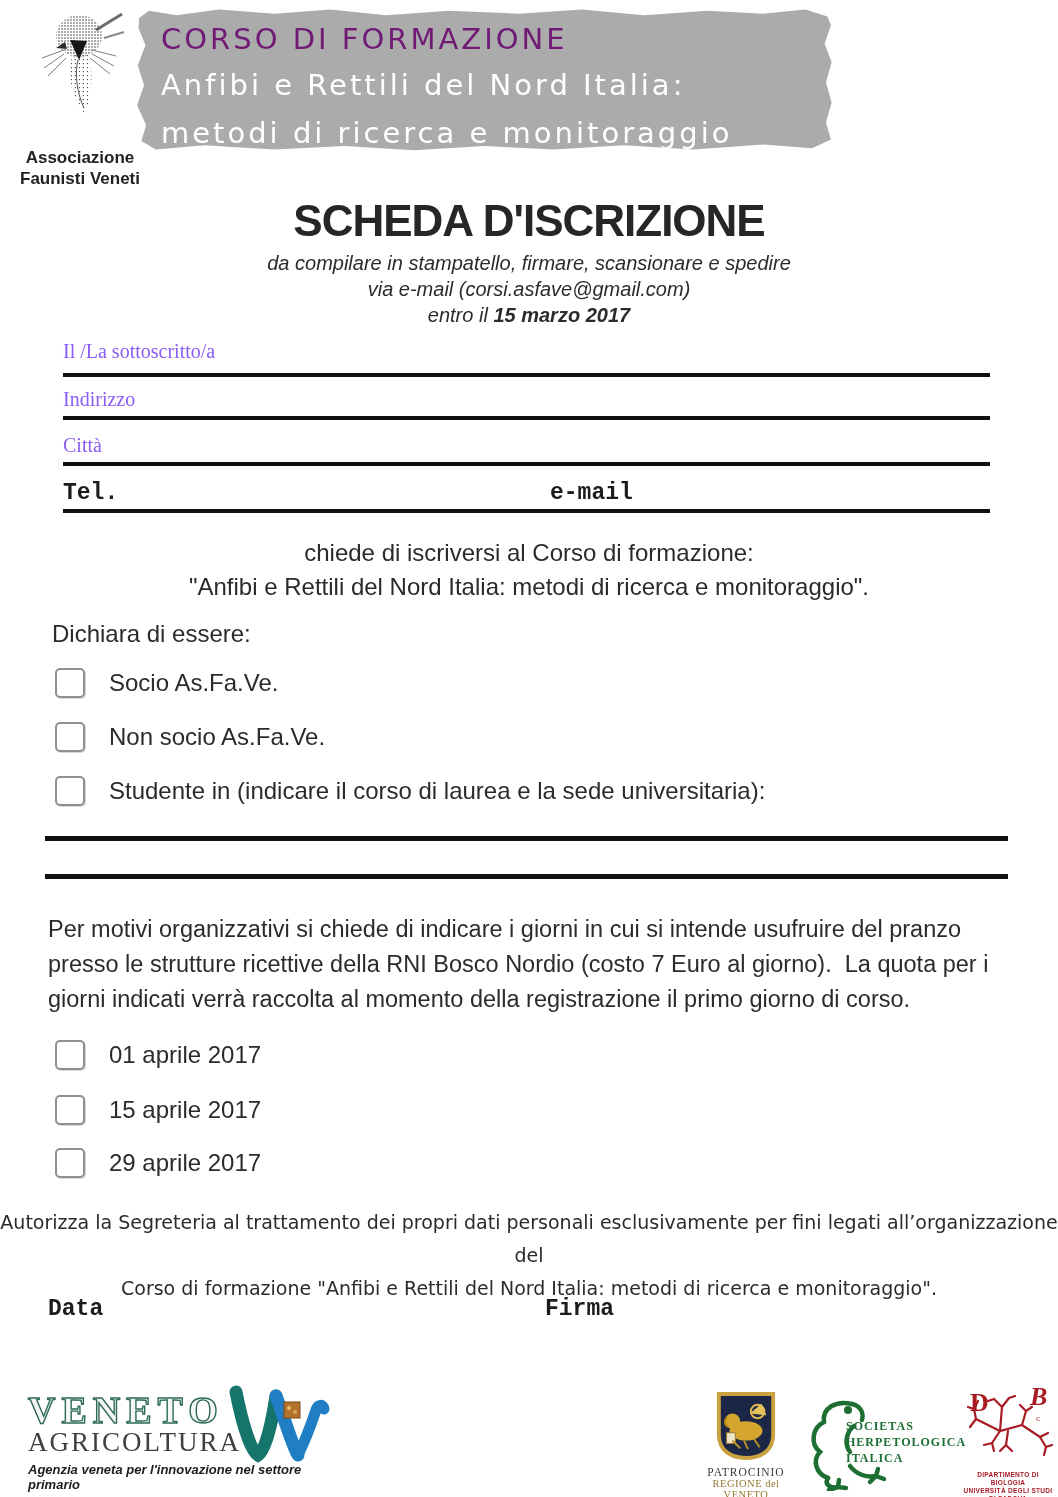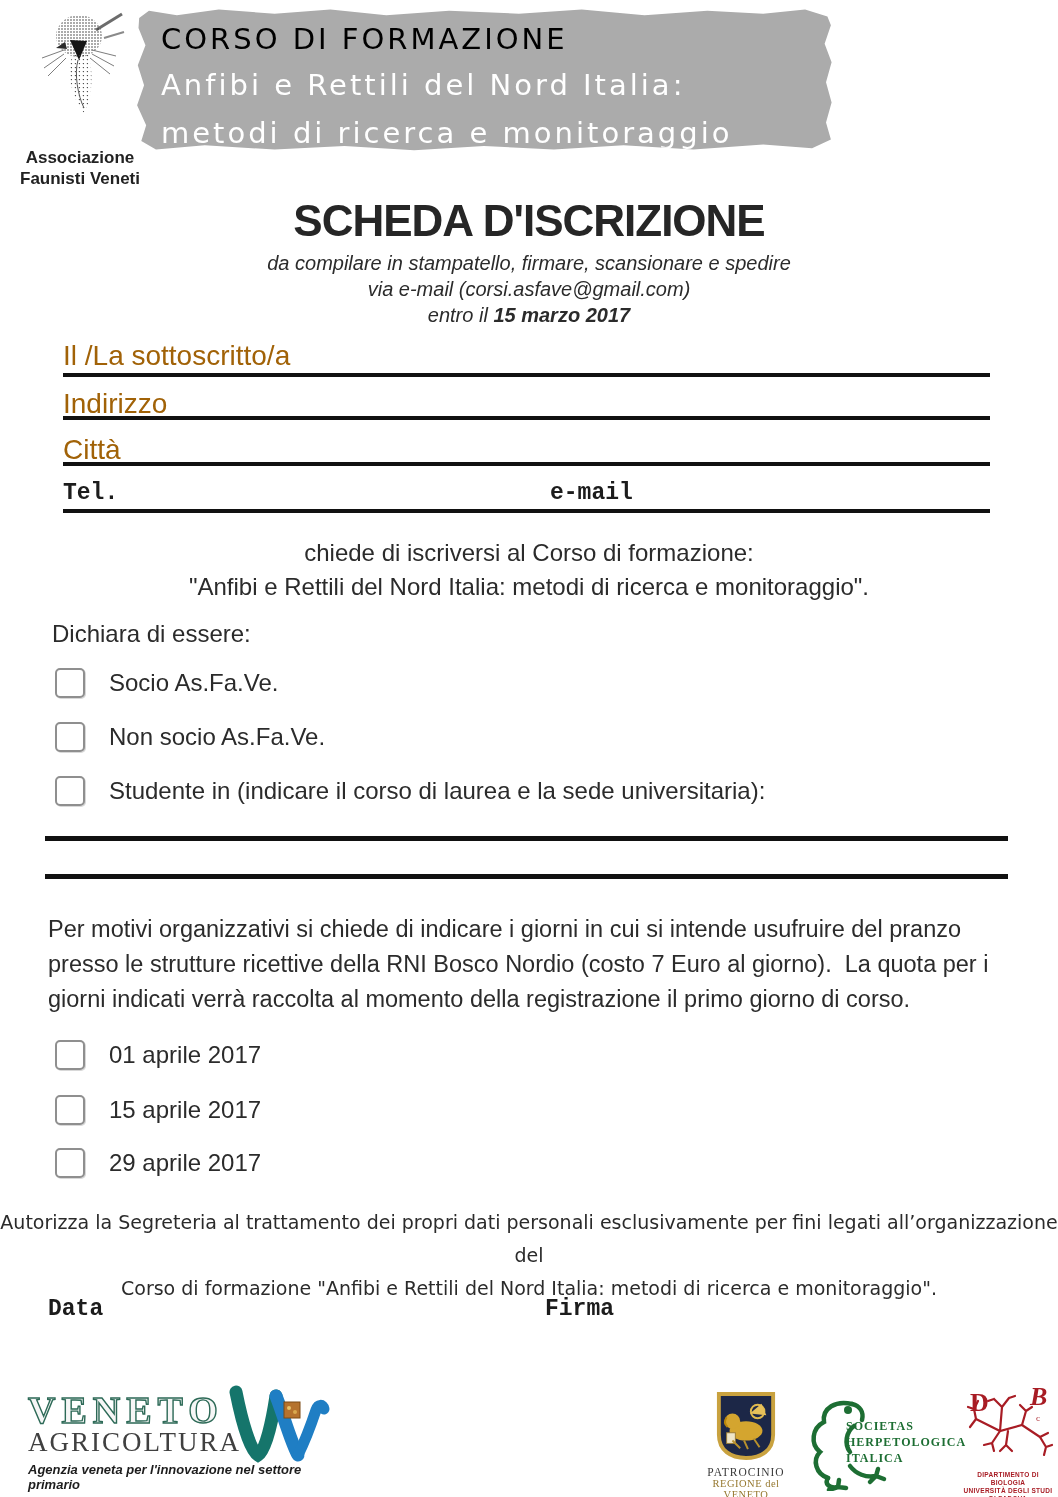--- a/index.html
+++ b/index.html
@@ -8,33 +8,33 @@
   .abs{position:absolute;}
 
   
   .logo-block{left:14px;top:10px;width:132px;text-align:center;}
   .assoc{font-weight:bold;font-size:17px;color:#222;line-height:23px;margin-top:20px;}
   .banner{left:135px;top:8px;width:698px;height:143px;background:#ababab;padding:14px 0 0 26px;box-sizing:border-box;
     clip-path:polygon(0.6% 7%,2% 2%,6% 5%,12% 1%,20% 4%,28% 1%,36% 5%,45% 2%,55% 4%,64% 1%,73% 5%,82% 2%,90% 4%,96% 1%,99.2% 6%,
       99.7% 12%,98.8% 25%,99.8% 38%,99% 52%,99.8% 66%,99% 80%,99.7% 92%,97% 98%,90% 95.5%,80% 99%,70% 96%,60% 99%,50% 96.5%,
       40% 99.5%,30% 96.5%,20% 99%,10% 96%,3% 99%,0.9% 93%,1.6% 82%,0.3% 68%,1.3% 54%,0.4% 40%,1.5% 26%,0.5% 14%);}
   .hand{font-family:"DejaVu Sans", sans-serif;letter-spacing:3px;}
-  .banner-l1{font-size:29px;color:#000000;margin-bottom:12px;}
+  .banner-l1{font-size:29px;color:#701a75;margin-bottom:12px;}
   .banner-l2,.banner-l3{font-size:29px;color:#ffffff;margin-bottom:14px;}
 
   
   .title-block{left:0;top:196px;width:1058px;text-align:center;}
   .main-title{font-size:44px;font-weight:bold;color:#262626;letter-spacing:-1px;margin:0;}
   .subtitle{font-style:italic;font-size:20px;color:#2b2b2b;line-height:26px;margin-top:4px;}
   .subtitle b{font-weight:bold;}
 
   
   .fields{left:63px;top:336px;width:927px;}
   .frow{position:absolute;left:0;width:927px;}
-  .flabel{font-size:28px;color:#a16207;}
+  .flabel{font-size:20px;color:#8b5cf6;font-family:Liberation Serif, serif;}
   .fline{position:absolute;left:0;width:927px;height:4px;background:#111;}
   .mono{font-family:"Liberation Mono", monospace;font-weight:bold;font-size:23px;color:#1c1c1c;}
 
   
   .request{left:0;top:536px;width:1058px;text-align:center;font-size:24px;line-height:34px;color:#2b2b2b;}
 
   
   .decl-head{left:52px;top:620px;font-size:24px;color:#2b2b2b;}
   .cbrow{position:absolute;left:55px;display:flex;align-items:center;}
   .cb{width:26px;height:26px;border:2px solid #8f8f8f;border-radius:5px;background:#fff;box-shadow:1px 1px 0 #d8d8d8;}

